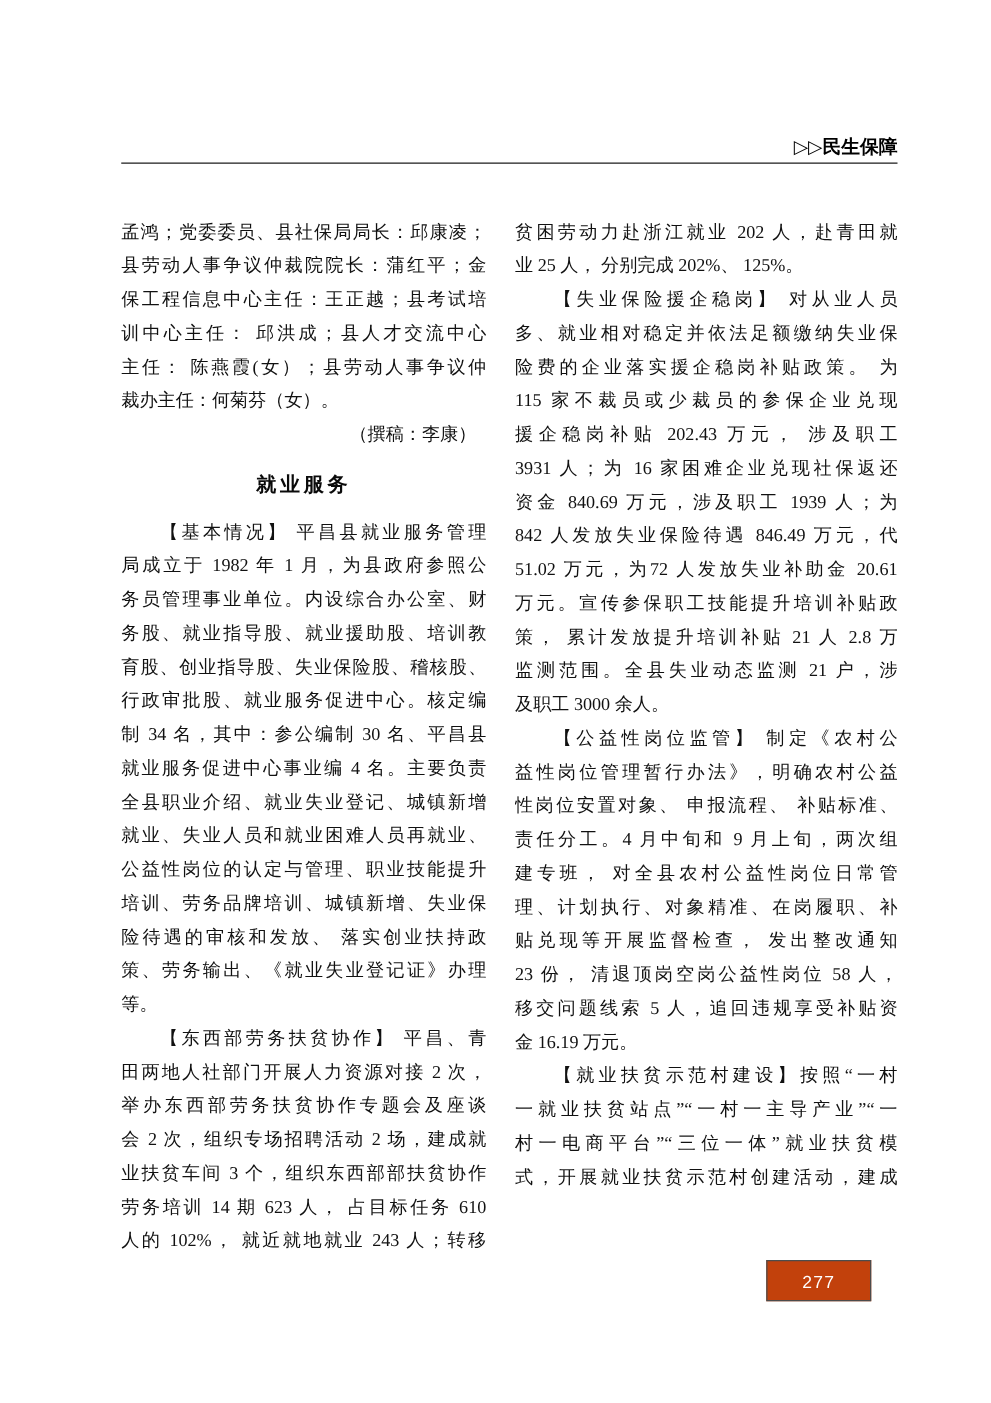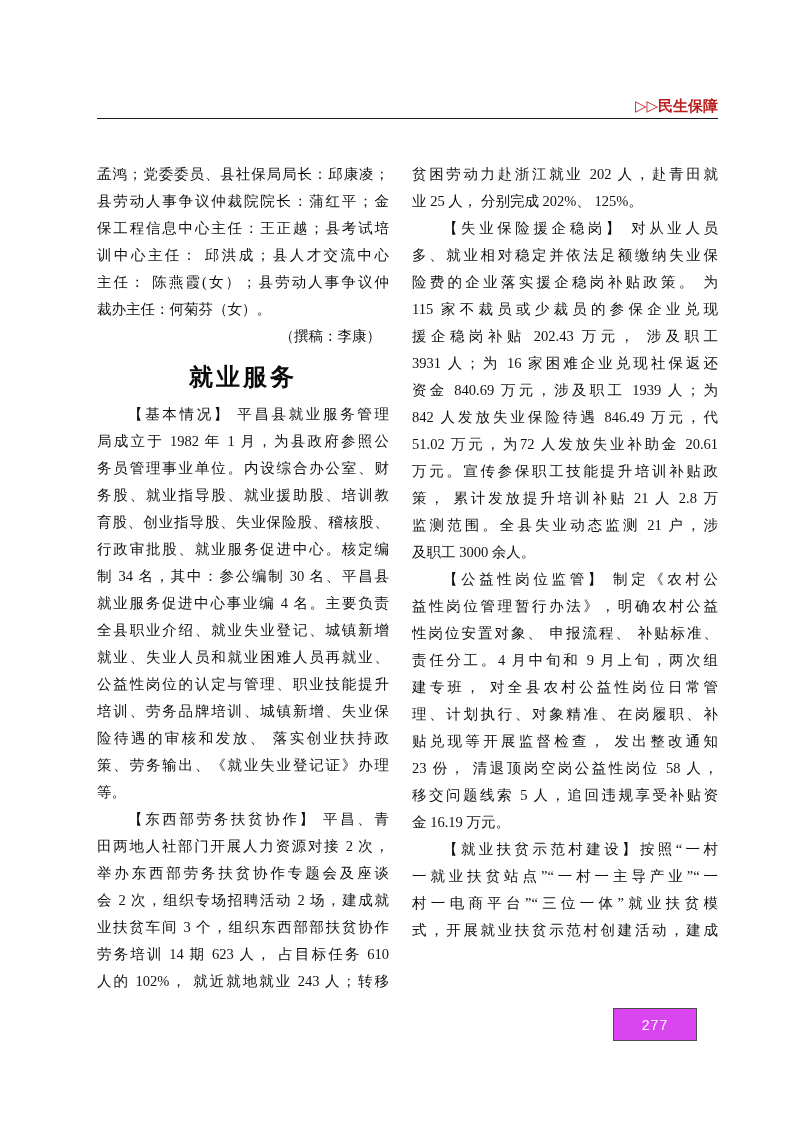--- a/index.html
+++ b/index.html
@@ -16,21 +16,22 @@
     left: 97px; top: 0;
     width: 621px;
   }
   .running-head-row {
     padding-top: 96px;
     text-align: right;
     font-family: "Liberation Sans", "DejaVu Sans", sans-serif;
     font-weight: bold;
     font-size: 15px;
     line-height: 19px;
-    color: #b91c1c;
+    color: #000000;
+    margin-top: 12px;
   }
   .header-rule {
     margin-top: 3px;
     border-top: 1.5px solid #1c1c1c;
     width: 100%;
     height: 0;
   }
   .content {
     margin-top: 42px;
     display: flex;
@@ -60,29 +61,29 @@
     padding-right: 8px;
   }
   .section-heading {
     margin-top: 12px;
     margin-bottom: 9px;
     height: 30px;
     line-height: 30px;
     text-align: center;
     font-family: "Liberation Sans", "DejaVu Sans", sans-serif;
     font-weight: bold;
-    font-size: 24px;
+    font-size: 16px;
     letter-spacing: 3px;
     color: #0a0a0a;
   }
   .page-number-badge {
     position: absolute;
     left: 613px; top: 1008px;
     width: 84px; height: 33px;
-    background: #d946ef;
+    background: #c2410c;
     border: 1px solid #4c4c4c;
     color: #ffffff;
     font-family: "Liberation Sans", "DejaVu Sans", sans-serif;
     font-size: 14px;
     letter-spacing: 1px;
     display: flex;
     align-items: center;
     justify-content: center;
   }
 </style>

